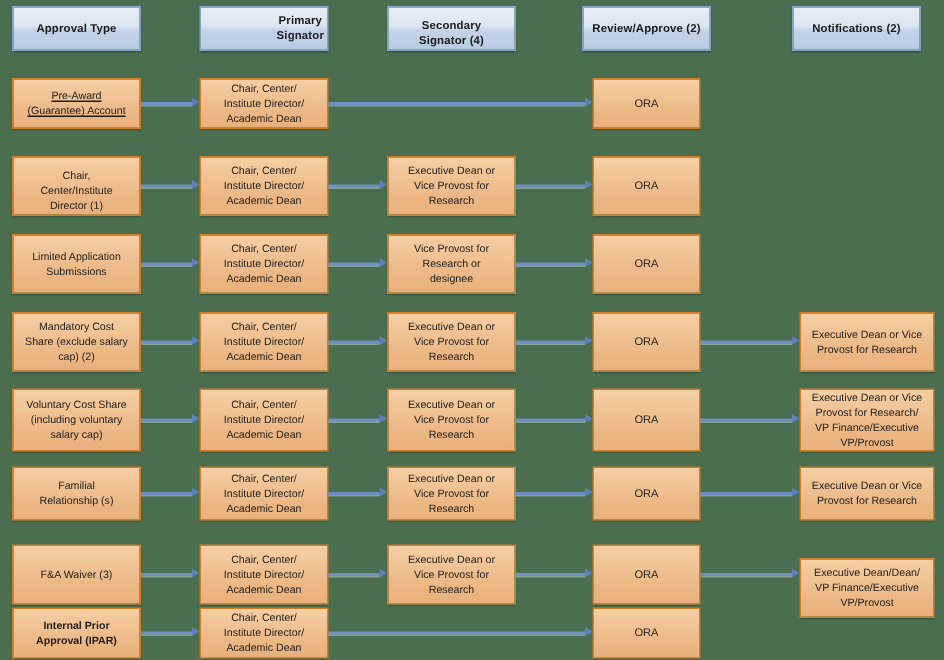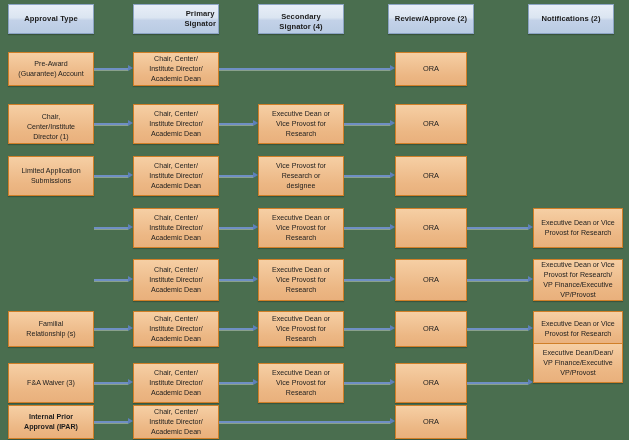--- a/index.html
+++ b/index.html
@@ -83,21 +83,21 @@
     </div>
     <div class="hdr" style="left: 258px; top: 4px; width: 86px; height: 30px; align-items: flex-end;">
       <span>Secondary<br>Signator (4)</span>
     </div>
     <div class="hdr" style="left: 388px; top: 4px; width: 86px; height: 30px;">
       <span>Review/Approve (2)</span>
     </div>
     <div class="hdr" style="left: 528px; top: 4px; width: 86px; height: 30px;">
       <span>Notifications (2)</span>
     </div>
-    <div class="box" style="left: 8px; top: 52px; width: 86px; height: 34px;">
+    <div class="box" style="left: 8px; top: 52px; width: 86px; height: 34px; text-decoration: underline;">
       <span>Pre-Award<br>(Guarantee) Account</span>
     </div>
     <div class="box" style="left: 133px; top: 52px; width: 86px; height: 34px;">
       <span>Chair, Center/<br>Institute Director/<br>Academic Dean</span>
     </div>
     <div class="box ora" style="left: 395px; top: 52px; width: 72px; height: 34px;">
       <span>ORA</span>
     </div>
     <div class="box" style="left: 8px; top: 104px; width: 86px; height: 40px; align-items: flex-end;">
       <span>Chair,<br>Center/Institute<br>Director (1)</span>
@@ -116,32 +116,38 @@
     </div>
     <div class="box" style="left: 133px; top: 156px; width: 86px; height: 40px;">
       <span>Chair, Center/<br>Institute Director/<br>Academic Dean</span>
     </div>
     <div class="box" style="left: 258px; top: 156px; width: 86px; height: 40px;">
       <span>Vice Provost for<br>Research or<br>designee</span>
     </div>
     <div class="box ora" style="left: 395px; top: 156px; width: 72px; height: 40px;">
       <span>ORA</span>
     </div>
+    <div class="box" style="left: 8px; top: 208px; width: 86px; height: 40px;">
+      <span>Mandatory Cost<br>Share (exclude salary<br>cap) (2)</span>
+    </div>
     <div class="box" style="left: 133px; top: 208px; width: 86px; height: 40px;">
       <span>Chair, Center/<br>Institute Director/<br>Academic Dean</span>
     </div>
     <div class="box" style="left: 258px; top: 208px; width: 86px; height: 40px;">
       <span>Executive Dean or<br>Vice Provost for<br>Research</span>
     </div>
     <div class="box ora" style="left: 395px; top: 208px; width: 72px; height: 40px;">
       <span>ORA</span>
     </div>
     <div class="box" style="left: 533px; top: 208px; width: 90px; height: 40px;">
       <span>Executive Dean or Vice<br>Provost for Research</span>
     </div>
+    <div class="box" style="left: 8px; top: 259px; width: 86px; height: 42px;">
+      <span>Voluntary Cost Share<br>(including voluntary<br>salary cap)</span>
+    </div>
     <div class="box" style="left: 133px; top: 259px; width: 86px; height: 42px;">
       <span>Chair, Center/<br>Institute Director/<br>Academic Dean</span>
     </div>
     <div class="box" style="left: 258px; top: 259px; width: 86px; height: 42px;">
       <span>Executive Dean or<br>Vice Provost for<br>Research</span>
     </div>
     <div class="box ora" style="left: 395px; top: 259px; width: 72px; height: 42px;">
       <span>ORA</span>
     </div>
     <div class="box" style="left: 533px; top: 259px; width: 90px; height: 42px;">
@@ -167,21 +173,21 @@
     </div>
     <div class="box" style="left: 133px; top: 363px; width: 86px; height: 40px;">
       <span>Chair, Center/<br>Institute Director/<br>Academic Dean</span>
     </div>
     <div class="box" style="left: 258px; top: 363px; width: 86px; height: 40px;">
       <span>Executive Dean or<br>Vice Provost for<br>Research</span>
     </div>
     <div class="box ora" style="left: 395px; top: 363px; width: 72px; height: 40px;">
       <span>ORA</span>
     </div>
-    <div class="box" style="left: 533px; top: 343px; width: 90px; height: 40px;">
+    <div class="box" style="left: 533px; top: 372px; width: 90px; height: 40px;">
       <span>Executive Dean/Dean/<br>VP Finance/Executive<br>VP/Provost</span>
     </div>
     <div class="box" style="left: 8px; top: 405px; width: 86px; height: 34px; font-weight: bold;">
       <span>Internal Prior<br>Approval (IPAR)</span>
     </div>
     <div class="box" style="left: 133px; top: 405px; width: 86px; height: 34px;">
       <span>Chair, Center/<br>Institute Director/<br>Academic Dean</span>
     </div>
     <div class="box ora" style="left: 395px; top: 405px; width: 72px; height: 34px;">
       <span>ORA</span>

